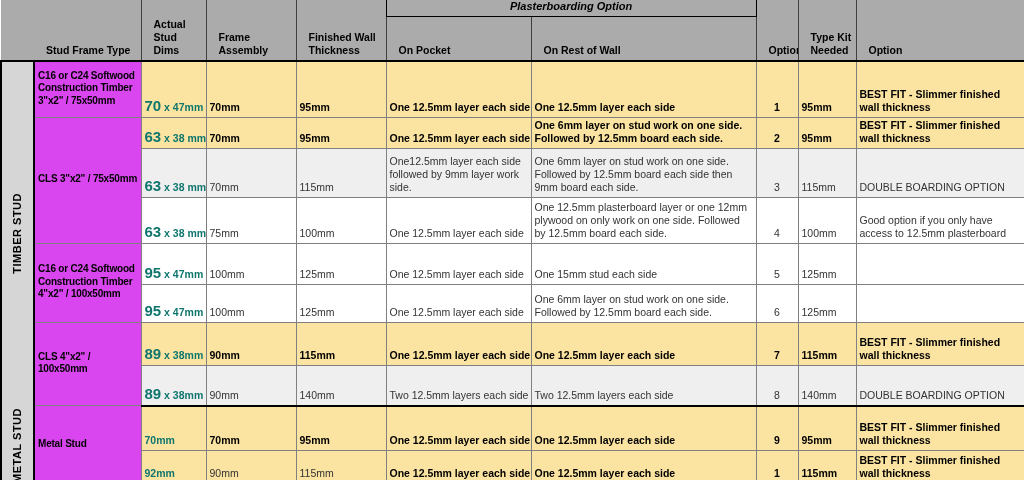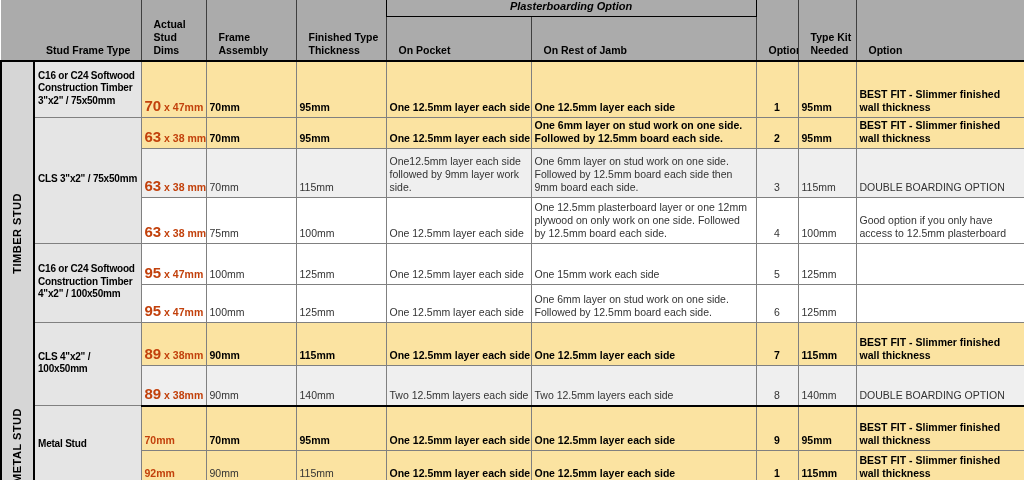--- a/index.html
+++ b/index.html
@@ -35,35 +35,35 @@
     border-left:2.5px solid #000;border-right:2.5px solid #000;
     vertical-align:middle;text-align:center;padding:0;
   }
   .vert{
     writing-mode:vertical-rl;transform:rotate(180deg);
     font-weight:bold;color:#000;font-size:11px;letter-spacing:.5px;
     white-space:nowrap;margin:0 auto;
   }
   
   .gcell{
-    background:#e5e5e5;vertical-align:middle;
+    background:#d946ef;vertical-align:middle;
     font-weight:bold;color:#000;font-size:10px;letter-spacing:-.2px;
     border:1px solid #555;line-height:12.5px;
   }
   
   .r td{border:1px solid #808080;}
   .r .strip{border-left:2.5px solid #000;border-right:2.5px solid #000;border-top:none;border-bottom:none;}
   .bg-y td.d{background:#FBE3A1;font-weight:bold;color:#000;}
   .bg-g td.d{background:#EFEFEF;}
   .bg-w td.d{background:#FFFFFF;}
   td.reg{font-weight:normal !important;color:#333 !important;}
   .dims .big{font-size:15px;font-weight:bold;}
   .dims .small{font-size:10.5px;font-weight:bold;text-align:right;}
   .dims{color:#EE1B0E;white-space:nowrap;}
-  .dims span{color:#c2410c;}
+  .dims span{color:#0f766e;}
   .opt{text-align:center;}
   .nowrap{white-space:nowrap;}
   
   .sec-end td{border-bottom:2.5px solid #000 !important;}
   .last td{border-bottom:3px solid #000 !important;}
 </style>
 </head>
 <body>
 
 <table>
@@ -90,23 +90,23 @@
     <td></td>
     <td class="hv"></td>
     <td class="hv"></td>
   </tr>
 
   <tr class="hdrB">
     <td></td>
     <td>Stud Frame Type</td>
     <td class="hv">Actual Stud Dims</td>
     <td class="hv">Frame Assembly</td>
-    <td class="hv">Finished Type Thickness</td>
+    <td class="hv">Finished Wall Thickness</td>
     <td class="hv">On Pocket</td>
-    <td class="hv">On Rest of Jamb</td>
+    <td class="hv">On Rest of Wall</td>
     <td class="hv">Option</td>
     <td class="hv">Type Kit Needed</td>
     <td class="hv">Option</td>
   </tr>
 
   <tr class="r bg-y" style="height:57px">
     <td class="strip" rowspan="8">
       <div class="vert">TIMBER STUD</div>
     </td>
     <td class="gcell">C16 or C24 Softwood Construction Timber 3"x2" / 75x50mm</td>
@@ -153,21 +153,21 @@
     <td class="d">100mm</td>
     <td class="d">Good option if you only have access to 12.5mm plasterboard</td>
   </tr>
 
   <tr class="r bg-w" style="height:41px">
     <td class="gcell" rowspan="2">C16 or C24 Softwood Construction Timber 4"x2" / 100x50mm</td>
     <td class="d dims"><span class="big">95</span><span class="small"> x 47mm</span></td>
     <td class="d">100mm</td>
     <td class="d">125mm</td>
     <td class="d nowrap">One 12.5mm layer each side</td>
-    <td class="d">One 15mm work each side</td>
+    <td class="d">One 15mm stud each side</td>
     <td class="d opt">5</td>
     <td class="d">125mm</td>
     <td class="d"></td>
   </tr>
 
   <tr class="r bg-w" style="height:38px">
     <td class="d dims"><span class="big">95</span><span class="small"> x 47mm</span></td>
     <td class="d">100mm</td>
     <td class="d">125mm</td>
     <td class="d nowrap">One 12.5mm layer each side</td>

